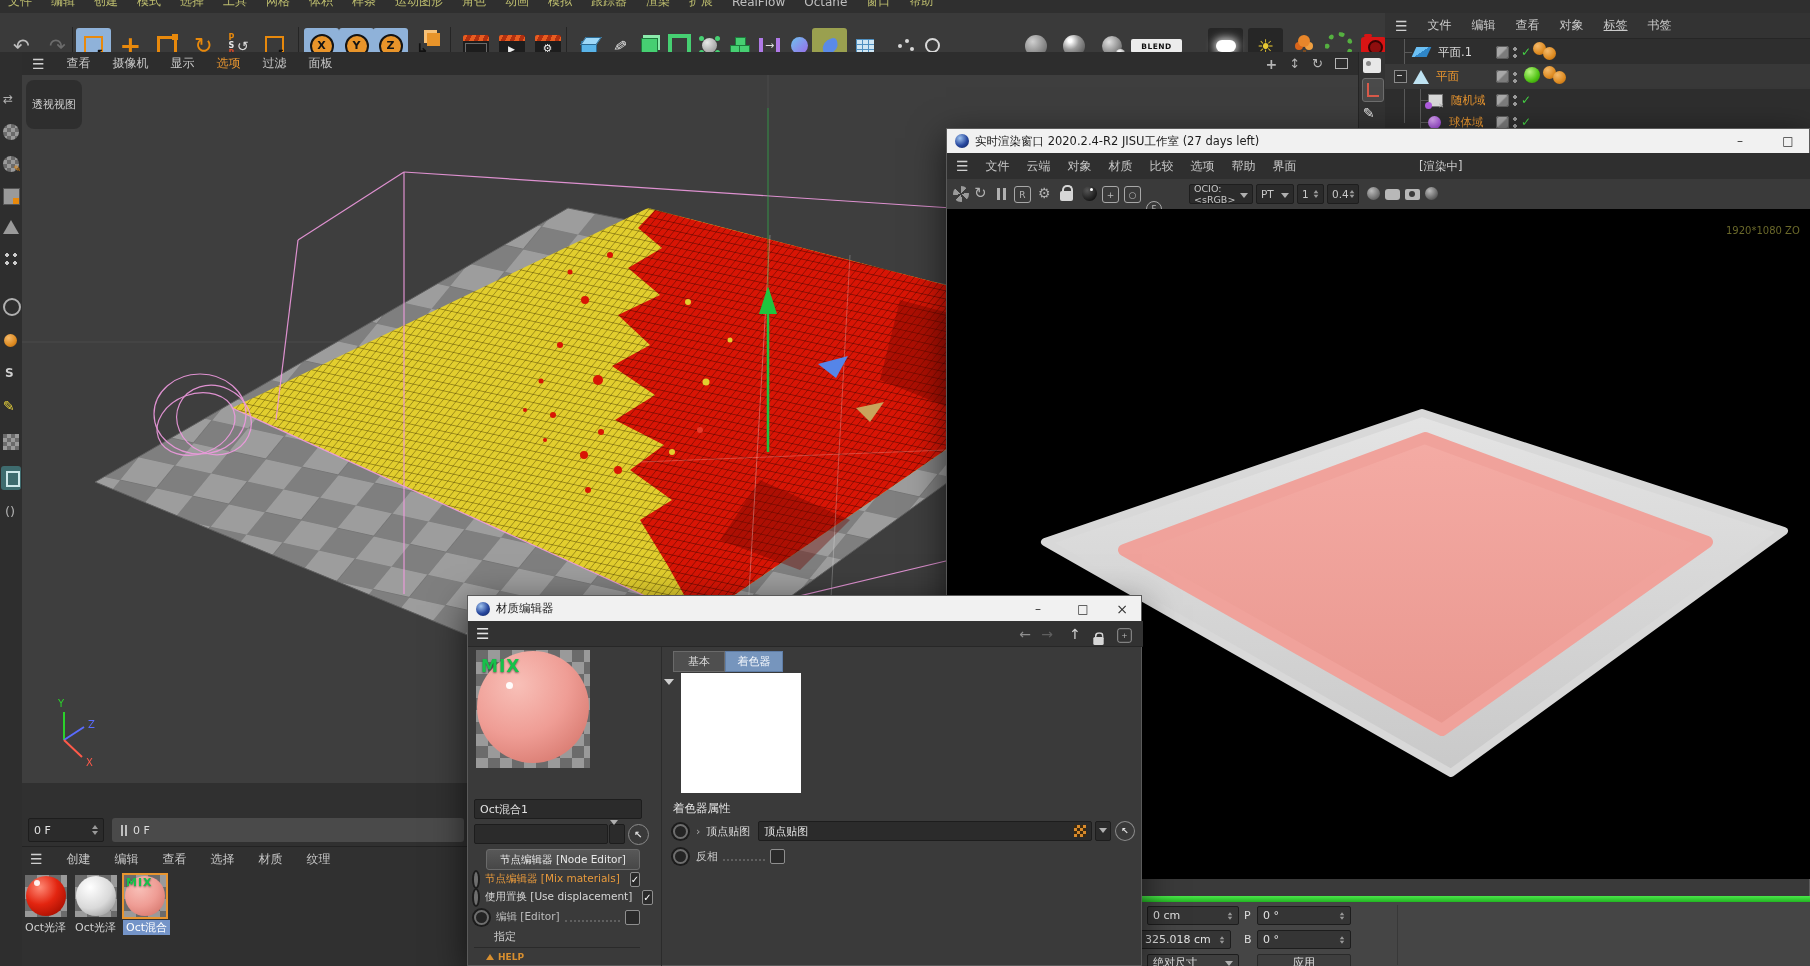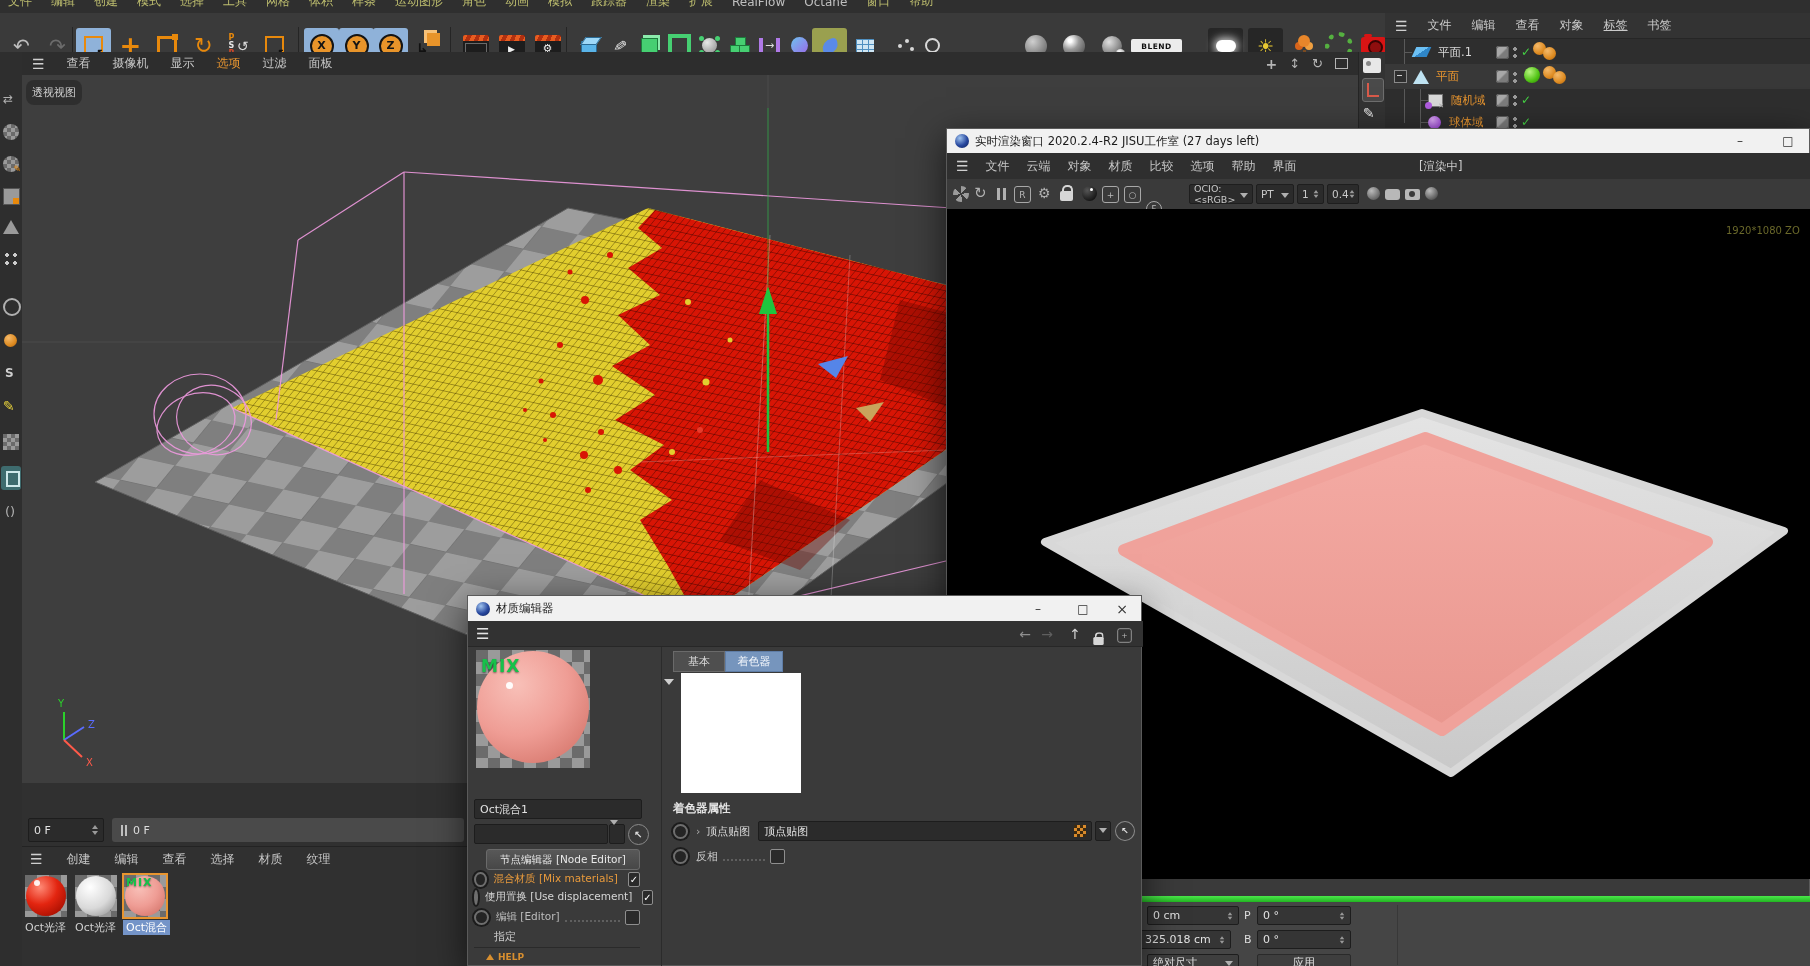--- a/index.html
+++ b/index.html
@@ -336,21 +336,21 @@
     <circle cx="700" cy="430" r="3" fill="#e83c2c"></circle>
     <g>
       <line x1="64" y1="740" x2="64" y2="712" stroke="#2bd12b" stroke-width="2"></line>
       <line x1="64" y1="740" x2="84" y2="727" stroke="#5a6cff" stroke-width="2"></line>
       <line x1="64" y1="740" x2="82" y2="757" stroke="#ff5a4a" stroke-width="2"></line>
       <text x="58" y="707" fill="#2bd12b" font-size="10">Y</text>
       <text x="88" y="728" fill="#5a6cff" font-size="10">Z</text>
       <text x="86" y="766" fill="#ff5a4a" font-size="10">X</text>
     </g>
   </svg>
-  <span class="w" style="left:4px;top:5px;font-size:11px;color:#cfcfcf;background:rgba(0,0,0,.25);padding:5px 6px;border-radius:8px">透视视图</span>
+  <span class="w" style="left:4px;top:5px;font-size:11px;color:#cfcfcf;background:rgba(0,0,0,.25);padding:17px 6px;border-radius:8px">透视视图</span>
 </div>
 
 <div class="w" style="left:1358px;top:52px;width:27px;height:76px;background:#333333;border-left:1px solid #252525">
   <div class="w" style="left:4px;top:6px;width:18px;height:15px;background:#e8e8e8;border-radius:2px">
       <span style="position:absolute;left:3px;top:3px;width:5px;height:5px;border-radius:50%;background:#888"></span>
     </div>
   <div class="w" style="left:3px;top:26px;width:20px;height:22px;background:#4a4a4a;border:1px solid #6e6e6e;border-radius:3px">
     <span style="position:absolute;left:4px;top:4px;width:10px;height:12px;border-left:2.5px solid #d85a4a;border-bottom:2.5px solid #d85a4a"></span>
   </div>
   <div class="w" style="left:4px;top:53px;width:18px;height:20px;color:#e8e8e8;font-size:14px">✎</div>
@@ -615,21 +615,21 @@
   <div class="w field" style="left:6px;top:228px;width:134px;height:20px"></div>
   <div class="w" style="left:141px;top:228px;width:16px;height:20px;background:#2b2b2b;border:1px solid #1d1d1d;border-radius:2px;box-sizing:border-box"><span class="tri-d" style="margin:6px auto 0"></span></div>
   <div class="w" style="left:160px;top:228px;width:19px;height:19px;border:1.5px solid #8a8a8a;border-radius:50%;display:flex;align-items:center;justify-content:center">
       <span style="color:#e2e2e2;font-size:10px;font-weight:bold">↖</span>
     </div>
   <div class="w" style="left:18px;top:253px;width:152px;height:19px;background:linear-gradient(#585858,#474747);border:1px solid #6a6a6a;border-radius:3px;display:flex;align-items:center;justify-content:center">
     <span style="font-size:10.5px;color:#e8e8e8">节点编辑器 [Node Editor]</span>
   </div>
   <div class="w flex" style="left:6px;top:272px;width:166px;height:18px;margin-top:2px">
     <span class="radio"></span>
-    <span style="margin-left:7px;font-size:10.5px;color:#e89a3c;white-space:nowrap">混合材质 [Mix materials]</span>
+    <span style="margin-left:7px;font-size:10.5px;color:#e89a3c;white-space:nowrap">节点编辑器 [Mix materials]</span>
     <span class="leader"></span>
       <span class="cb on"></span>
   </div>
   <div class="w flex" style="left:6px;top:292px;width:166px;height:18px">
     <span class="radio"></span>
     <span style="margin-left:7px;font-size:10.5px;color:#d6d6d6;white-space:nowrap">使用置换 [Use displacement]</span>
     <span class="leader"></span>
       <span class="cb on"></span>
   </div>
   <div class="w flex" style="left:6px;top:312px;width:166px;height:18px">
@@ -648,21 +648,21 @@
   <div class="w" style="left:193px;top:51px;width:1px;height:320px;background:#2b2b2b"></div>
 
   <div class="w" style="left:205px;top:55px;width:52px;height:21px;background:#4f4f4f;border:1px solid #6a6a6a;display:flex;align-items:center;justify-content:center;box-sizing:border-box">
     <span style="font-size:11px;color:#d8d8d8">基本</span>
   </div>
   <div class="w" style="left:257px;top:55px;width:58px;height:21px;background:#7695bd;border:1px solid #5f7da6;display:flex;align-items:center;justify-content:center;box-sizing:border-box">
     <span style="font-size:11px;color:#f2f6fb">着色器</span>
   </div>
   <span class="w" style="left:196px;top:83px;width:0;height:0;border:5px solid transparent;border-top:6px solid #cfcfcf"></span>
   <div class="w" style="left:213px;top:77px;width:120px;height:120px;background:#ffffff"></div>
-  <span class="w" style="left:205px;top:205px;font-size:11.5px;font-weight:bold;color:#e4e4e4">着色器属性</span>
+  <span class="w" style="left:205px;top:205px;font-size:11.5px;font-weight:normal;color:#e4e4e4">着色器属性</span>
   <div class="w flex" style="left:205px;top:224px;width:462px;height:22px">
     <span class="radio"></span>
     <span style="margin-left:8px;color:#aaa;font-size:11px">›</span>
     <span style="margin-left:6px;font-size:11px;color:#d8d8d8;white-space:nowrap">顶点贴图</span>
     <div class="field" style="margin-left:8px;width:336px;height:20px">
       <span>顶点贴图</span>
       <span style="margin-left:auto;width:12px;height:12px;background:
         linear-gradient(45deg,#d98a2b 25%,transparent 25%,transparent 75%,#d98a2b 75%),
         linear-gradient(45deg,#d98a2b 25%,transparent 25%,transparent 75%,#d98a2b 75%);
         background-size:6px 6px;background-position:0 0,3px 3px;background-color:#3c2a10"></span>

